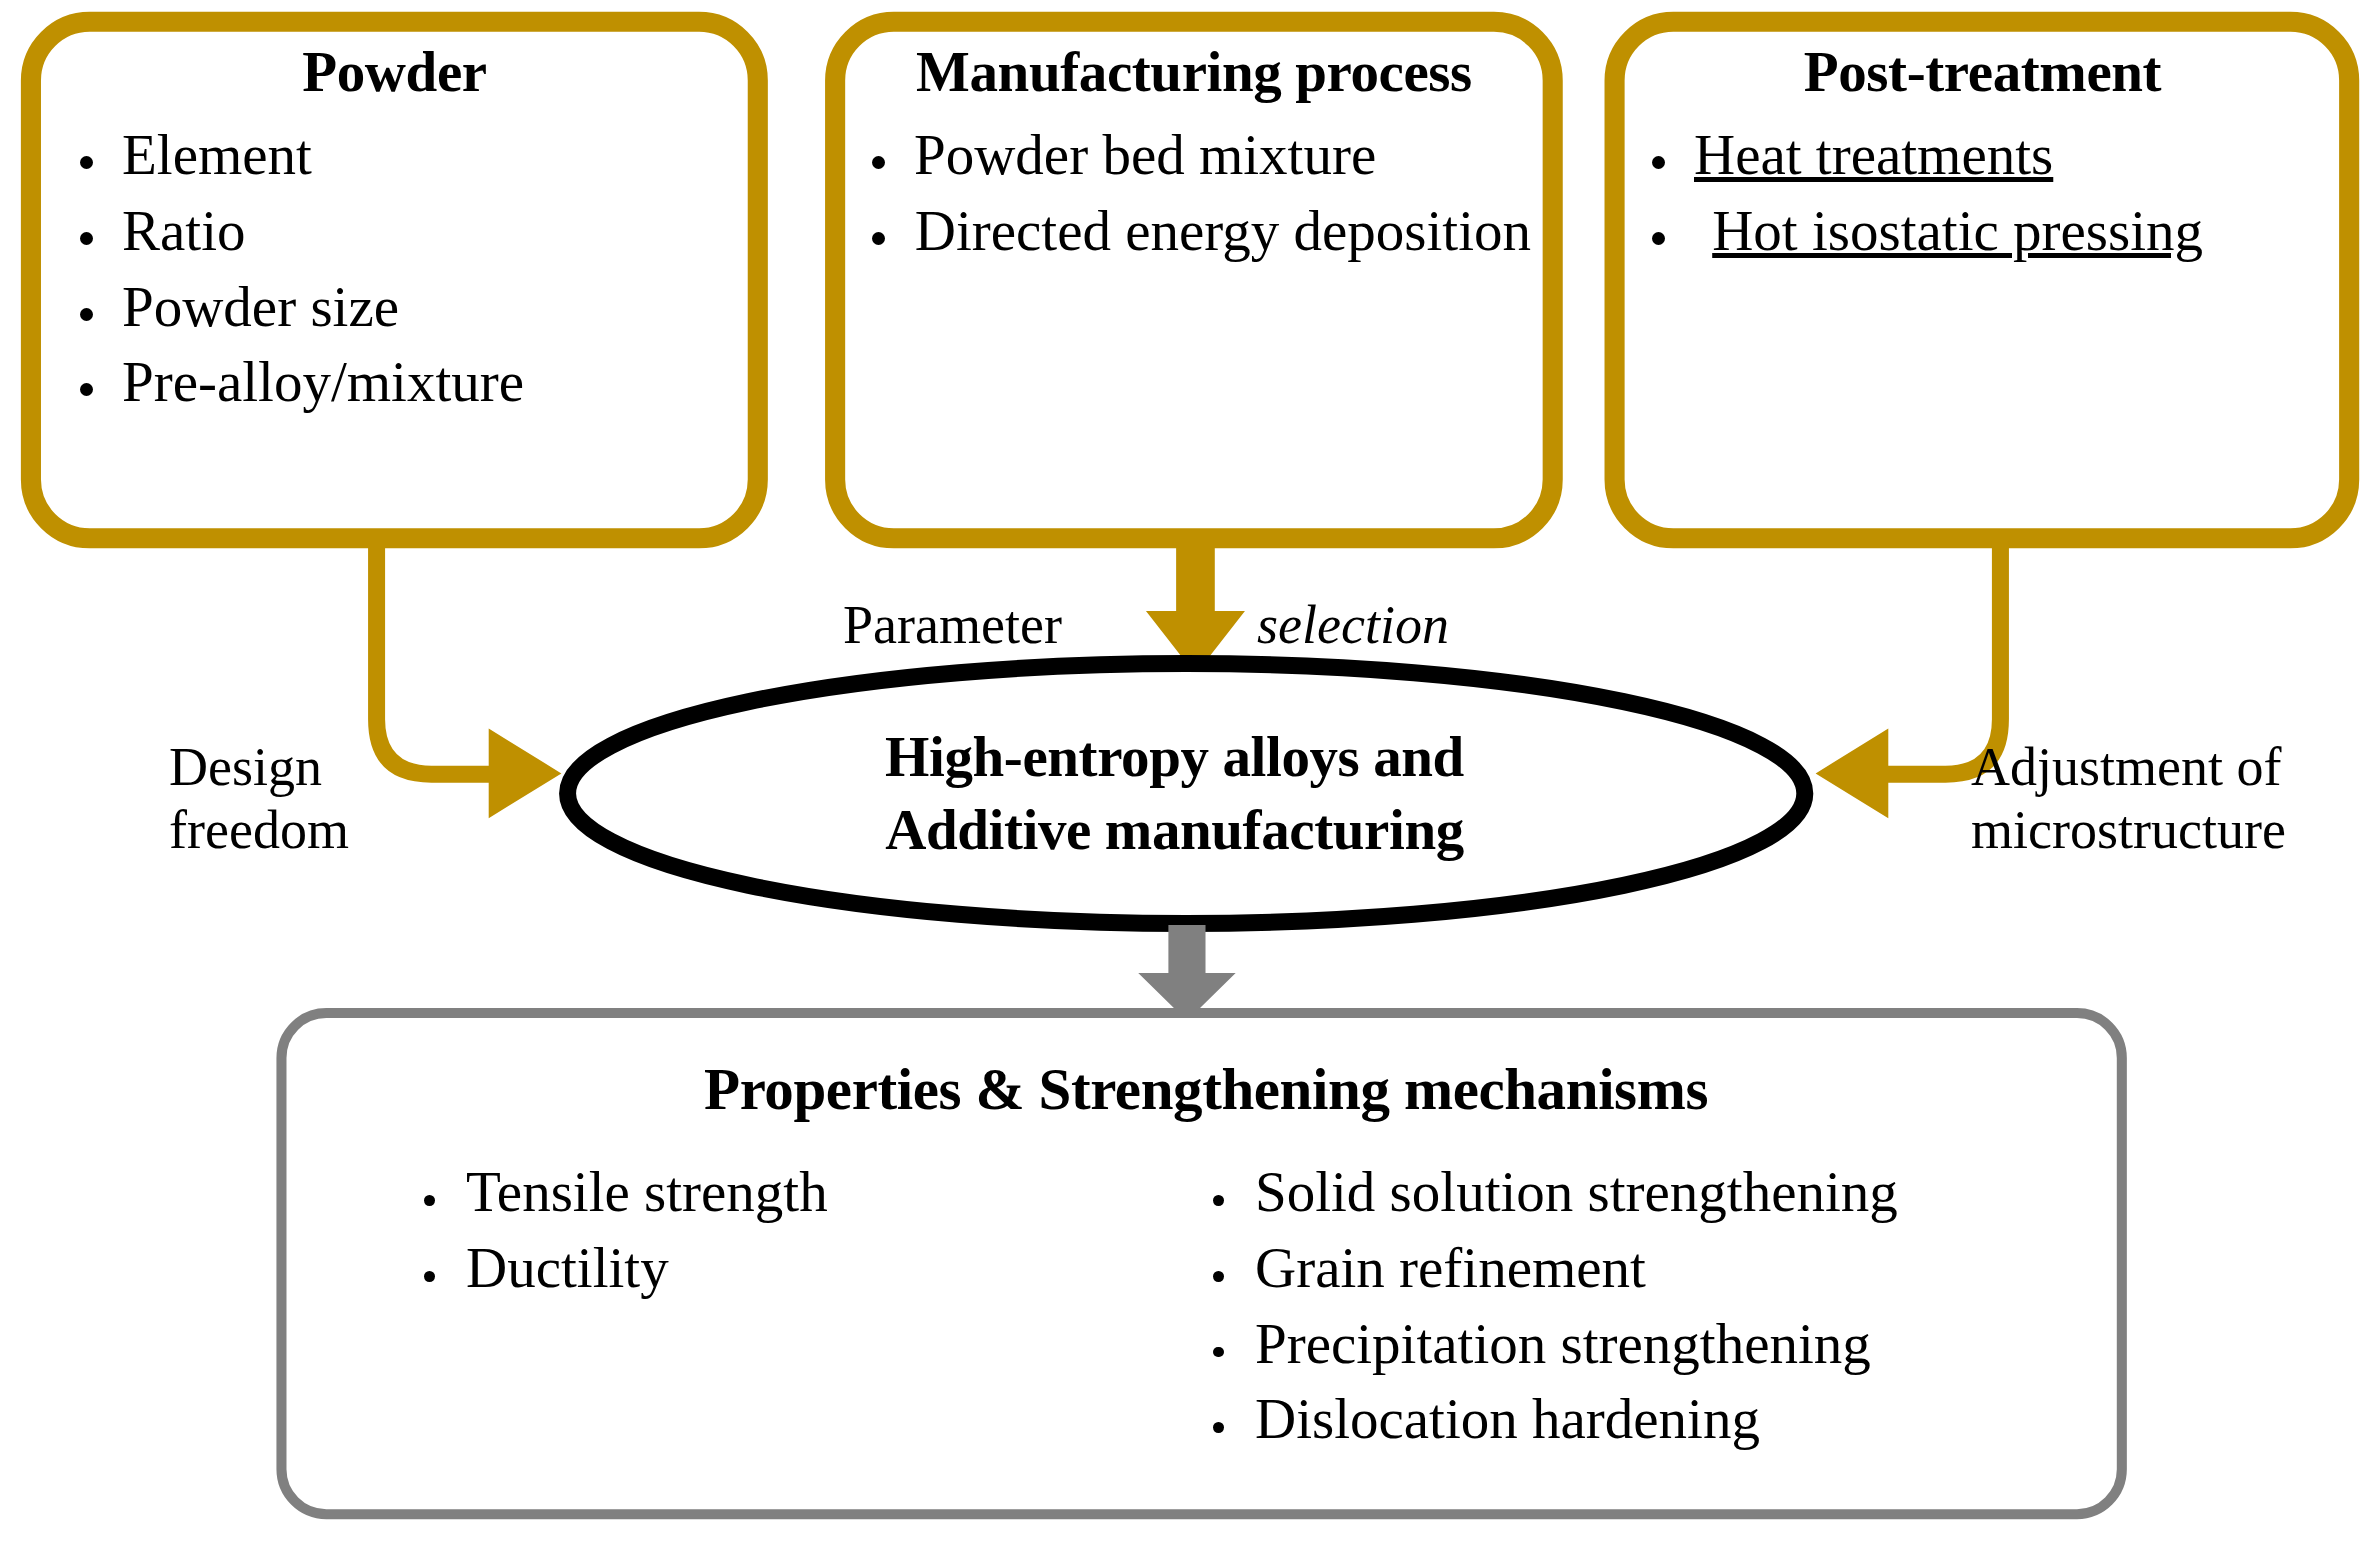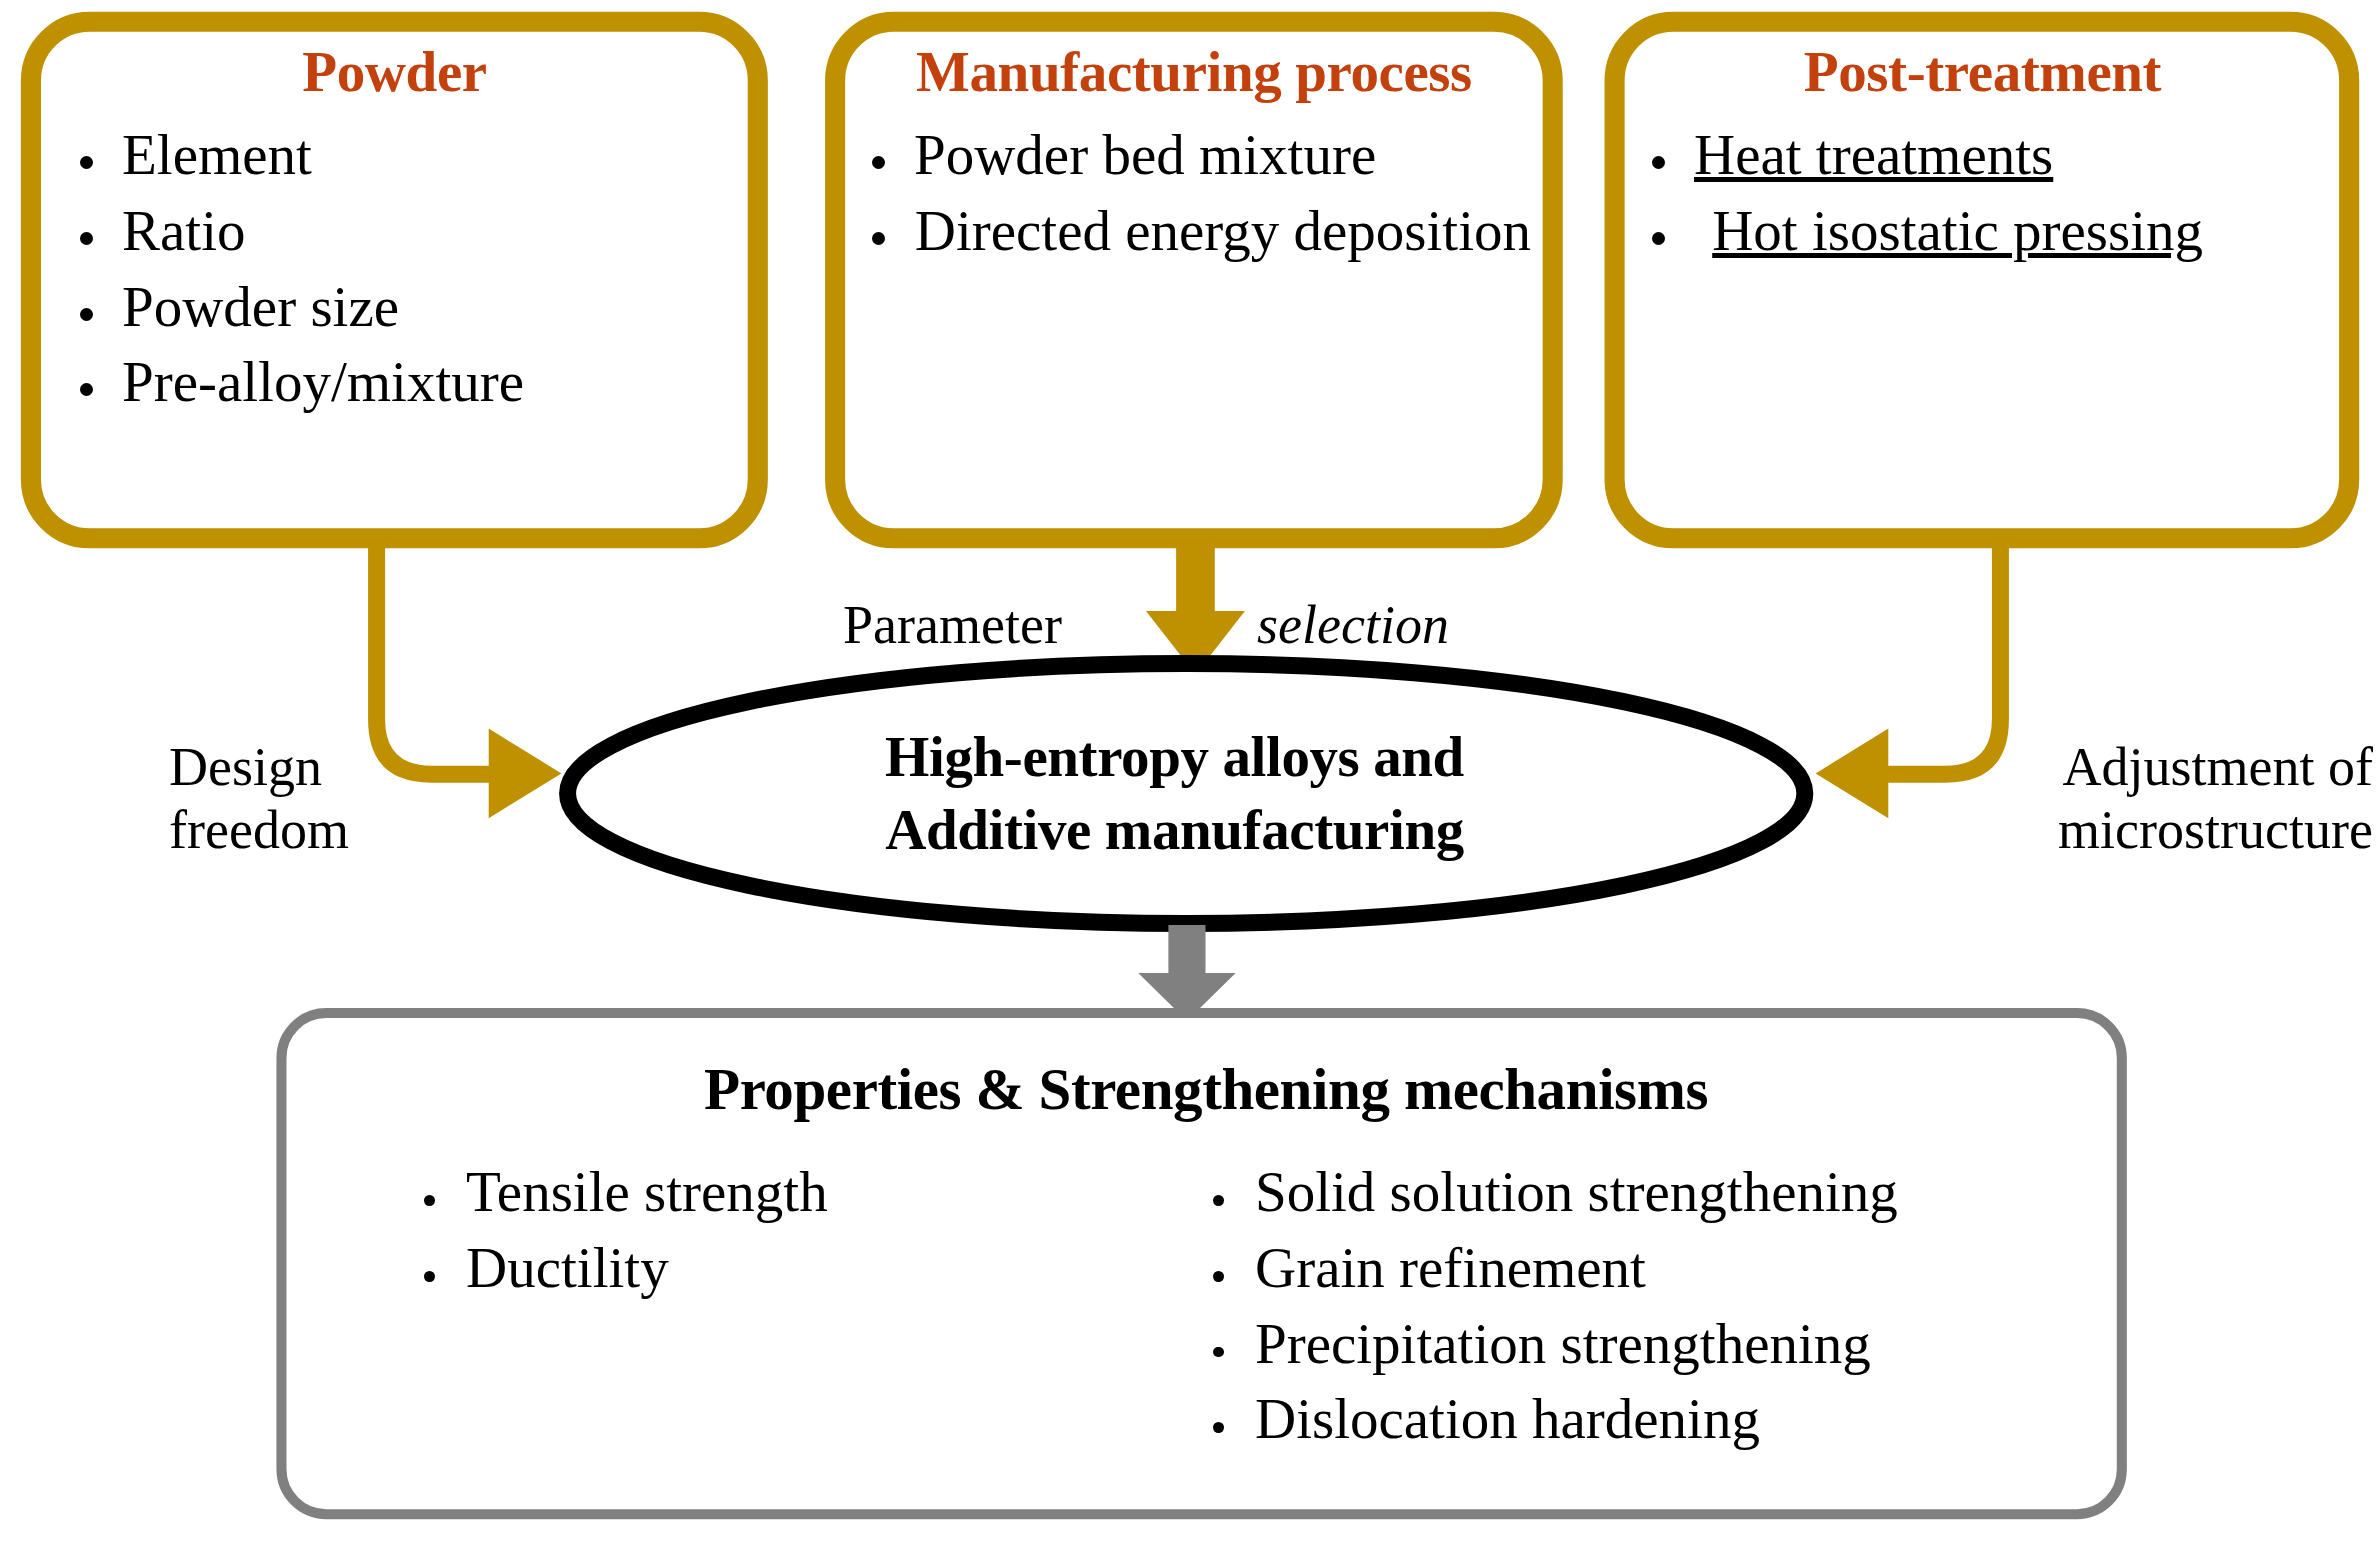--- a/index.html
+++ b/index.html
@@ -19,21 +19,21 @@
   #vector-layer {
     position: absolute;
     left: 0; top: 0;
     width: 2377px;
     height: 1546px;
   }
 
   
   .txt {
     position: absolute;
-    color: #c2410c;
+    color: #000000;
     line-height: 1.12;
     white-space: nowrap;
   }
 
   .card-title {
     font-weight: bold;
     font-size: 57px;
     text-align: center;
     letter-spacing: -0.4px;
   }
@@ -183,21 +183,21 @@
 
   <div class="side-label" style="left:169px; top:736px; width:232px;">
     <div>Design</div>
     <div>freedom</div>
   </div>
 
   <div class="inline-label" style="left:843px; top:594px;">Parameter</div>
 
   <div class="inline-label" style="left:1257px; top:594px;font-style:italic;">selection</div>
 
-  <div class="side-label" style="left:1971px; top:736px; width:402px;text-align:right;">
+  <div class="side-label" style="left:1971px; top:736px; width:402px;">
     <div>Adjustment  of</div>
     <div>microstructure</div>
   </div>
 
   <div class="ellipse-label" style="left:556px; top:721px; width:1237px;">
     <div>High-entropy alloys and</div>
     <div>Additive manufacturing</div>
   </div>
 
   <div class="bottom-title" style="left:282px; top:1055px;">Properties &amp; Strengthening mechanisms</div>

